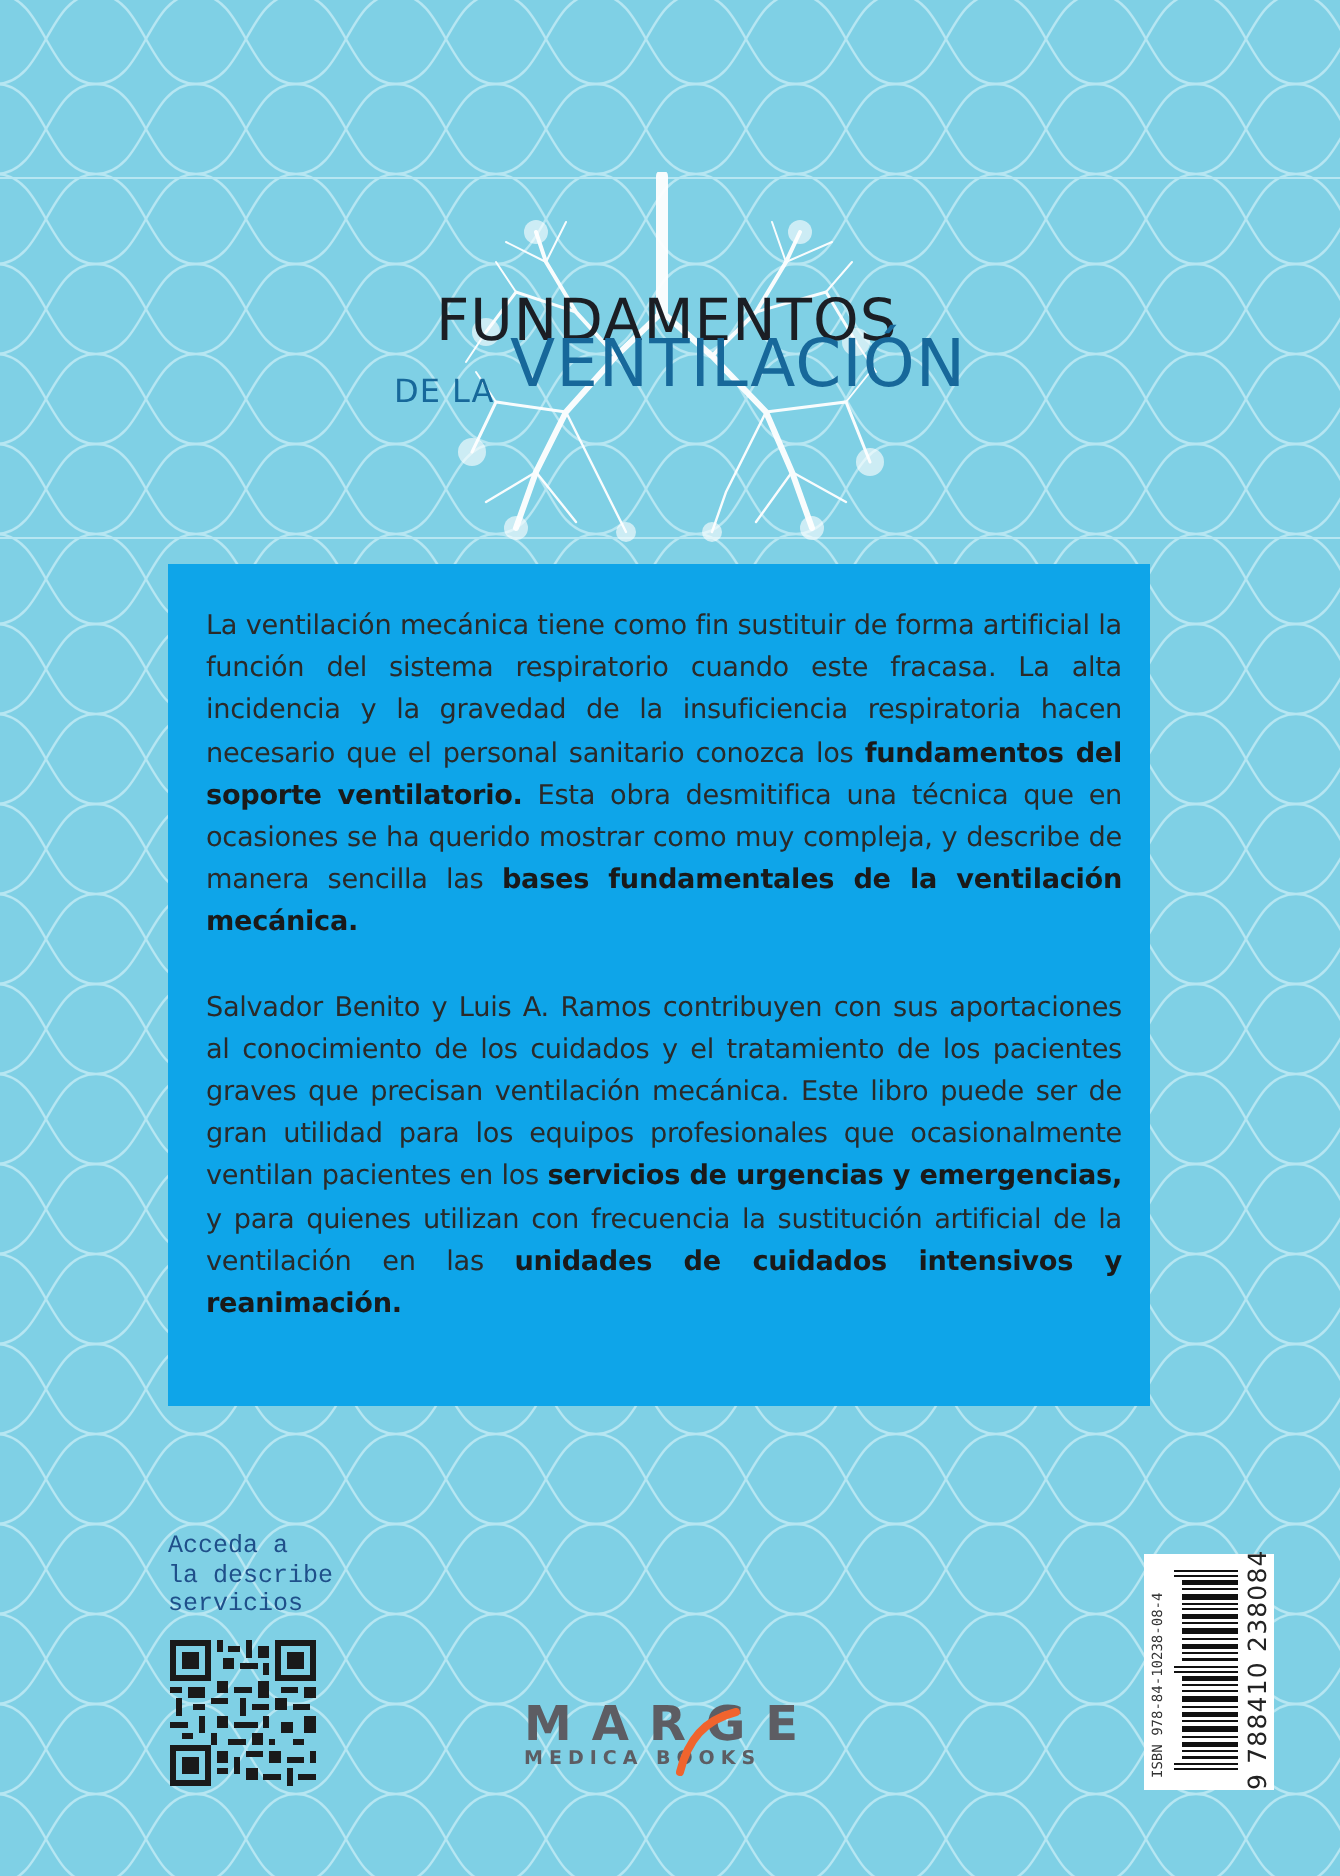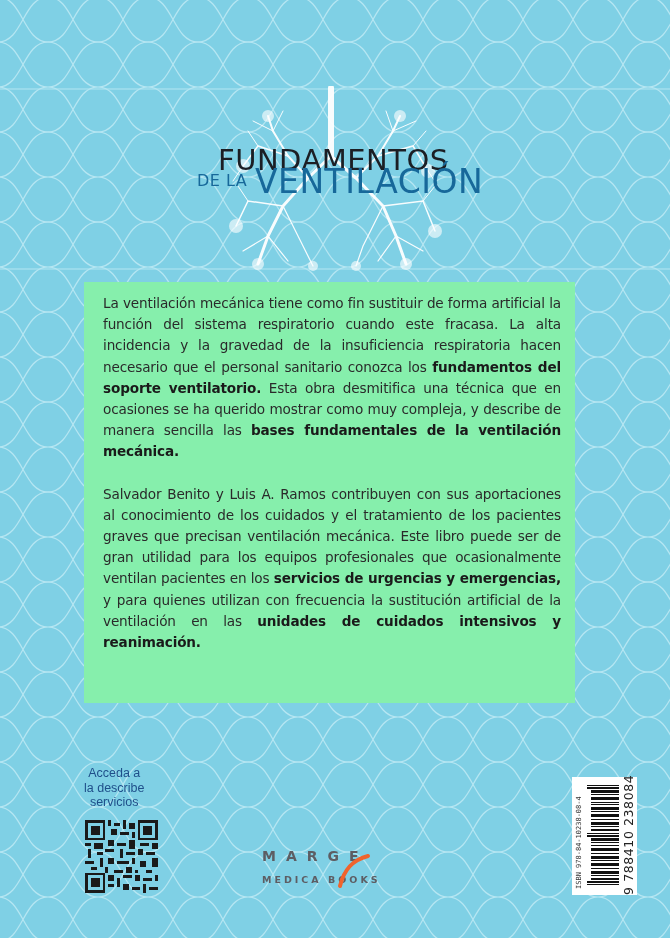--- a/index.html
+++ b/index.html
@@ -1,31 +1,31 @@
 <!DOCTYPE html>
 <html><head>
 <meta charset="utf-8">
 <style>
   html, body { margin: 0; padding: 0; }
   body { width: 670px; height: 938px; overflow: hidden; position: relative; background: #7fd0e5; font-family: "DejaVu Sans", sans-serif; }
   .bg-pattern { position: absolute; left: 0; top: 0; width: 670px; height: 938px; }
   .lungs { position: absolute; left: 228px; top: 86px; width: 215px; height: 185px; }
   .title { position: absolute; left: 0; top: 0; width: 542px; height: 240px; }
   .t-line1 { position: absolute; left: 218px; top: 143px; font-family: "DejaVu Sans", sans-serif; font-size: 29px; letter-spacing: 0.5px; color: #1b1e24; font-weight: 400; white-space: nowrap; }
-  .t-dela { position: absolute; left: 197px; top: 171px; font-size: 16px; color: #17689a; letter-spacing: 0.5px; white-space: nowrap; }
+  .t-dela { position: absolute; left: 197px; top: 186px; font-size: 16px; color: #17689a; letter-spacing: 0.5px; white-space: nowrap; }
   .t-vent { position: absolute; left: 255px; top: 162px; font-size: 33px; color: #17689a; letter-spacing: 0.5px; white-space: nowrap; }
   .t-line3 { position: absolute; left: 243px; top: 196px; font-size: 29px; color: #1b1e24; letter-spacing: 0.5px; white-space: nowrap; }
-  .textbox { position: absolute; left: 84px; top: 282px; width: 491px; height: 421px; background: #86efac; box-sizing: border-box; padding: 11px 14px 0 19px; }
+  .textbox { position: absolute; left: 84px; top: 282px; width: 491px; height: 421px; background: #0ea5e9; box-sizing: border-box; padding: 21px 14px 0 19px; }
   .para { font-family: "DejaVu Sans", sans-serif; font-size: 13.6px; line-height: 21.2px; color: #2a2a2a; text-align: justify; margin: 0 0 21px 0; letter-spacing: -0.15px; }
   .para b { font-weight: 700; color: #1a1a1a; }
-  .access { position: absolute; left: 84px; top: 766px; font-family: Liberation Sans, sans-serif; font-size: 12.5px; line-height: 14.5px; color: #1f4f8a; text-align: center; }
+  .access { position: absolute; left: 84px; top: 766px; font-family: Liberation Mono, monospace; font-size: 12.5px; line-height: 14.5px; color: #1f4f8a; }
   .access div { white-space: nowrap; }
   .qr { position: absolute; left: 85px; top: 820px; width: 73px; height: 73px; }
   .logo { position: absolute; left: 262px; top: 848px; width: 145px; height: 42px; }
-  .logo-top { position: absolute; left: 0; top: 0; font-family: "DejaVu Sans", sans-serif; font-weight: 700; font-size: 14px; letter-spacing: 10px; color: #5d5d63; white-space: nowrap; }
+  .logo-top { position: absolute; left: 0; top: 0; font-family: "DejaVu Sans", sans-serif; font-weight: 700; font-size: 24px; letter-spacing: 10px; color: #5d5d63; white-space: nowrap; }
   .logo-bottom { position: absolute; left: 0; top: 26px; font-family: "DejaVu Sans", sans-serif; font-weight: 700; font-size: 9.5px; letter-spacing: 3px; color: #5d5d63; white-space: nowrap; }
   .logo-swoosh { position: absolute; left: 0; top: 0; width: 145px; height: 42px; }
   .barcode { position: absolute; left: 572px; top: 777px; width: 65px; height: 118px; background: #ffffff; }
   .barcode-rot { position: absolute; left: 0; top: 0; width: 118px; height: 65px; transform-origin: 0 0; transform: translate(65px, 0) rotate(90deg); }
   .isbn-text { position: absolute; left: 6px; top: 54px; font-family: "DejaVu Sans Mono", monospace; font-size: 7px; color: #333; white-space: nowrap; transform: rotate(180deg); transform-origin: 53px 4px; }
   .bars { position: absolute; left: 8px; top: 18px; width: 100px; height: 32px; }
 </style>
 </head>
 <body>
 

